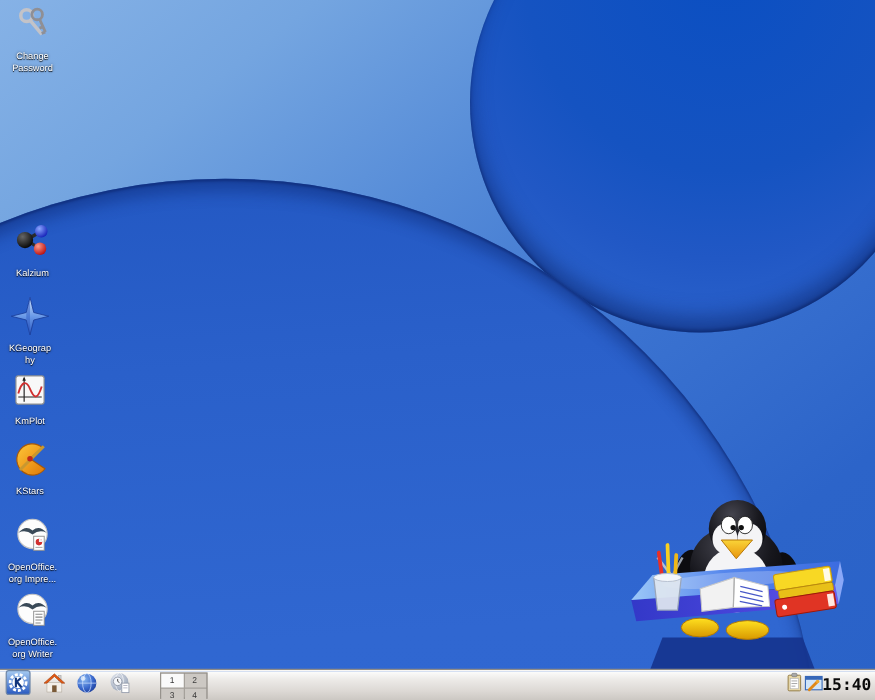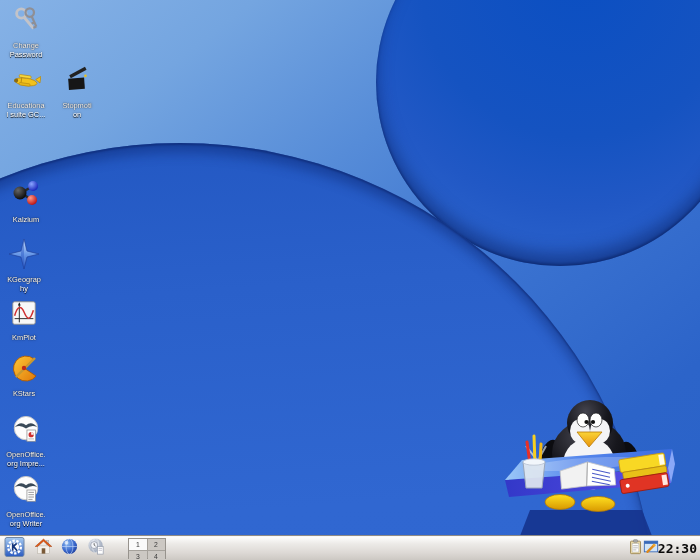--- a/index.html
+++ b/index.html
@@ -140,48 +140,21 @@
               <circle cx="20" cy="7" r="4.5"></circle>
               <path d="M22 11 L27 22 M27 22 l-3.2 1.2 M25 17.5 l-3 1.2"></path>
             </g>
     </svg></span>
       </div>
     <span class="lbl">Change
 Password</span>
   </div>
 
 
-  <div class="dicon" style="left:0px;top:68px">
-    <div class="ico">
-        <span><svg width="30" height="30" viewBox="0 0 32 32">
-      <g transform="rotate(8 16 16)">
-        <path d="M26 13 l5 -4 v7 z" fill="#f2c21c" stroke="#b88a10" stroke-width=".8"></path>
-        <ellipse cx="16" cy="17" rx="12" ry="4" fill="#f2c21c" stroke="#b88a10" stroke-width=".8"></ellipse>
-        <rect x="8" y="10" width="13" height="2.8" rx="1.4" fill="#f8d83c" stroke="#b88a10" stroke-width=".7"></rect>
-        <rect x="9" y="18.5" width="12" height="2.6" rx="1.3" fill="#e8b818" stroke="#b88a10" stroke-width=".7"></rect>
-        <line x1="11" y1="12.5" x2="11" y2="18.5" stroke="#b88a10" stroke-width="1"></line>
-        <circle cx="5.5" cy="17" r="2.2" fill="#8a6a10"></circle>
-      </g>
-    </svg></span>
-      </div>
-    <span class="lbl">Educationa
-l suite GC...</span>
-  </div>
-
-  <div class="dicon" style="left:51px;top:68px">
-    <div class="ico">
-        <span><svg width="30" height="30" viewBox="0 0 32 32">
-      <rect x="7" y="13" width="17" height="12" fill="#161616" transform="rotate(-4 15 19)"></rect>
-      <rect x="9" y="9" width="19" height="3.6" fill="#222222" transform="rotate(-28 10 12)"></rect>
-      <circle cx="25" cy="10.5" r="1.4" fill="#e8c020"></circle>
-    </svg></span>
-      </div>
-    <span class="lbl">Stopmoti
-on</span>
-  </div>
+
 
 
 
   <div class="dicon" style="left:0px;top:182px">
     <div class="ico">
         <span><svg width="32" height="32" viewBox="0 0 32 32">
       <defs>
         <radialGradient id="g-mb" cx="35%" cy="30%" r="75%">
                 <stop offset="0%" stop-color="#666"></stop>
                 <stop offset="100%" stop-color="#050505"></stop>
@@ -375,16 +348,16 @@
     <div class="tray" style="left:643px">
       <span><svg width="16" height="17" viewBox="0 0 18 18">
         <rect x="1.5" y="3" width="15" height="12" fill="#d0e4f8" stroke="#3868b8" stroke-width="1"></rect>
         <rect x="1.5" y="3" width="15" height="3" fill="#3868b8"></rect>
         <line x1="5" y1="15" x2="12" y2="8" stroke="#e08818" stroke-width="2.6" stroke-linecap="round"></line>
         <circle cx="12.5" cy="7.5" r="1.6" fill="#f0a830"></circle>
       </svg></span>
     </div>
 
     <div class="clock">
-      <span>22:30</span>
+      <span>15:40</span>
     </div>
   </div>
 </div>
 
 </body></html>

